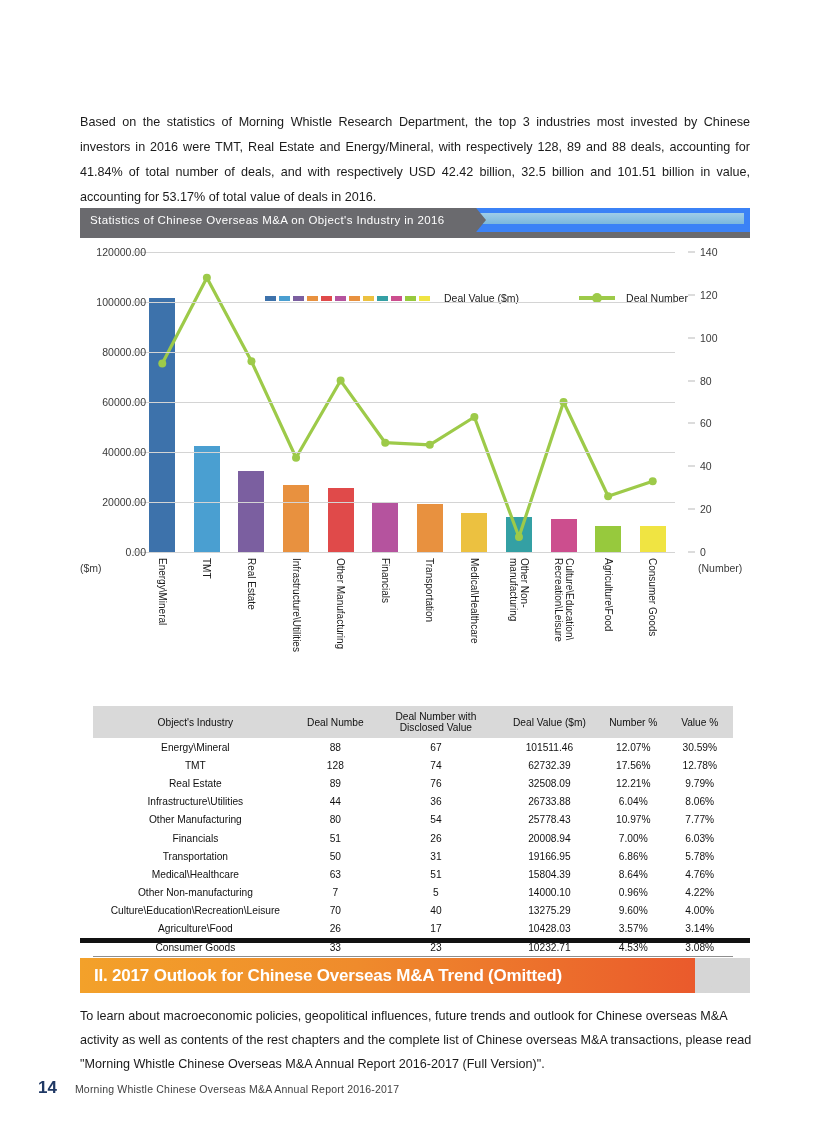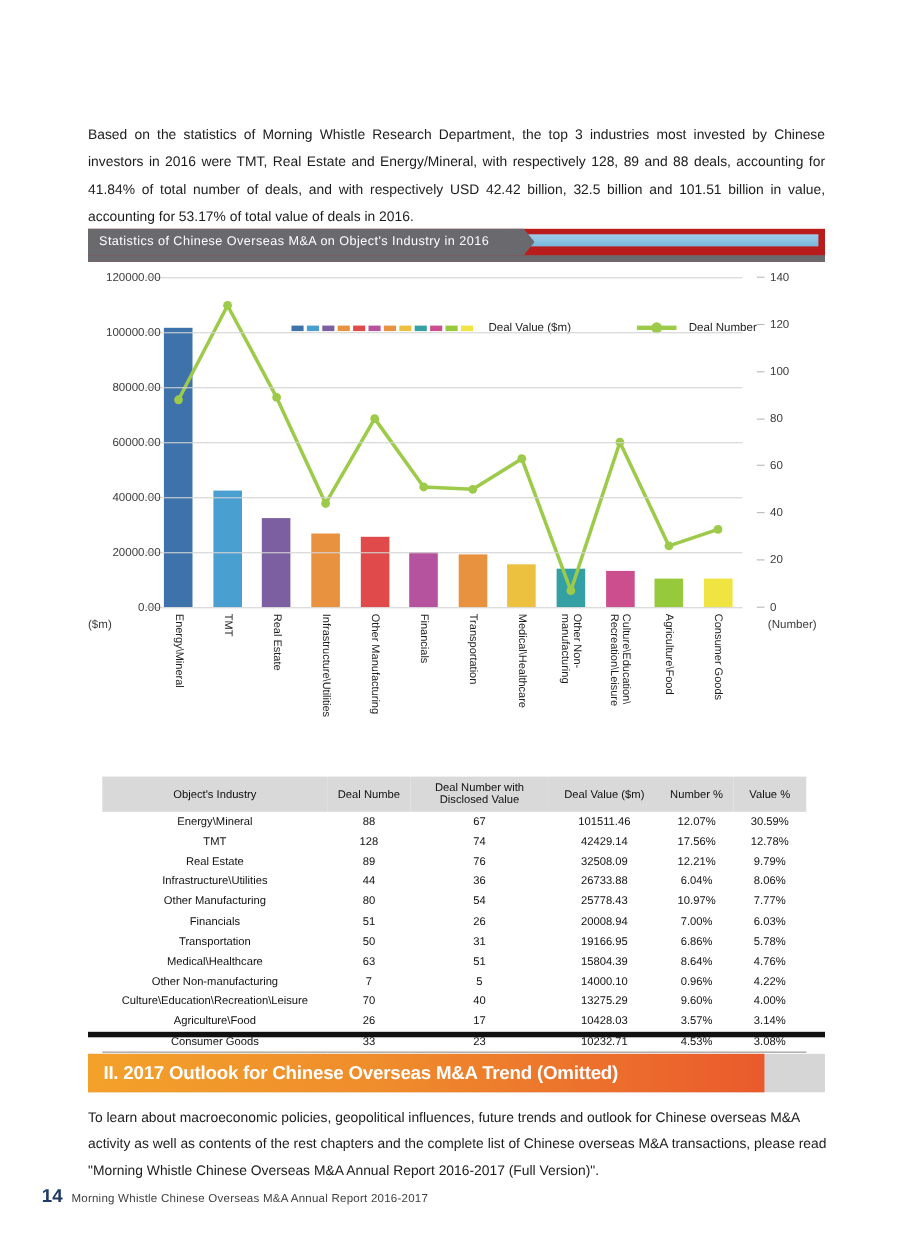--- a/index.html
+++ b/index.html
@@ -23,21 +23,21 @@
   
   .intro {
     position: absolute; left: 80px; top: 110px; width: 670px;
     font-size: 12.6px; line-height: 25px; color: #1b1b1b;
     text-align: justify;
   }
 
   
   .banner {
     position: absolute; left: 80px; top: 208px; width: 670px; height: 30px;
-    background: #b91c1c;
+    background: #3b82f6;
   }
   .banner-label {
     position: absolute; left: 10px; top: 0; height: 24px; line-height: 24px;
     color: #ffffff; font-size: 11.5px; letter-spacing: 0.4px;
     white-space: nowrap; z-index: 3;
   }
   .banner-white {
     position: absolute; left: 0; top: 0; width: 396px; height: 24px;
     background: #6a6a6e;
   }
@@ -151,21 +151,21 @@
     position: absolute; left: 14px; top: 0; height: 49px; line-height: 35px;
     color: #fff; font-size: 17px; font-weight: bold; letter-spacing: -0.2px;
     white-space: nowrap;
   }
   .outro {
     position: absolute; left: 80px; top: 1004px; width: 672px;
     font-size: 12.6px; line-height: 24px; color: #1b1b1b;
   }
   .footer { position: absolute; left: 38px; top: 1078px; display: flex; align-items: baseline; }
   .pg-num { font-size: 17px; font-weight: bold; color: #1f3864; }
-  .foot-txt { margin-left: 8px; font-size: 10.5px; color: #3f3f3f; letter-spacing: 0.2px; }
+  .foot-txt { margin-left: 18px; font-size: 10.5px; color: #3f3f3f; letter-spacing: 0.2px; }
 </style>
 </head>
 <body>
 
 <div class="page">
 
   <div class="intro">Based on the statistics of Morning Whistle Research Department, the top 3 industries most invested by Chinese investors in 2016 were TMT, Real Estate and Energy/Mineral, with respectively 128, 89 and 88 deals, accounting for 41.84% of total number of deals, and with respectively USD 42.42 billion, 32.5 billion and 101.51 billion in value, accounting for 53.17% of total value of deals in 2016.</div>
 
   <div class="banner">
     <div class="banner-white"></div>
@@ -311,21 +311,21 @@
             <td class="num">88</td>
             <td class="disc">67</td>
             <td class="val">101511.46</td>
             <td class="pct">12.07%</td>
             <td class="pct">30.59%</td>
           </tr>
           <tr>
             <td class="ind">TMT</td>
             <td class="num">128</td>
             <td class="disc">74</td>
-            <td class="val">42429.14</td>
+            <td class="val">62732.39</td>
             <td class="pct">17.56%</td>
             <td class="pct">12.78%</td>
           </tr>
           <tr>
             <td class="ind">Real Estate</td>
             <td class="num">89</td>
             <td class="disc">76</td>
             <td class="val">32508.09</td>
             <td class="pct">12.21%</td>
             <td class="pct">9.79%</td>

